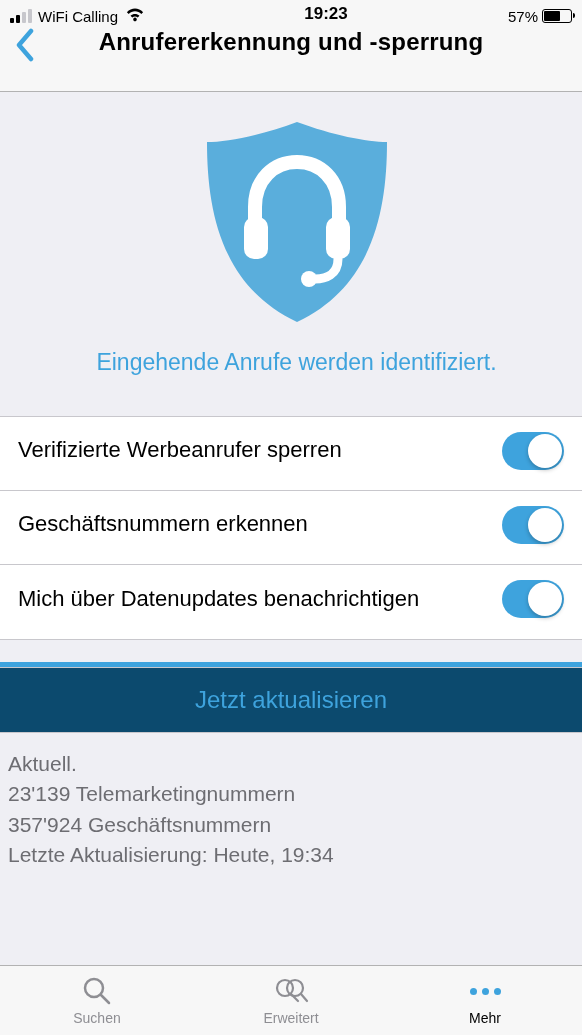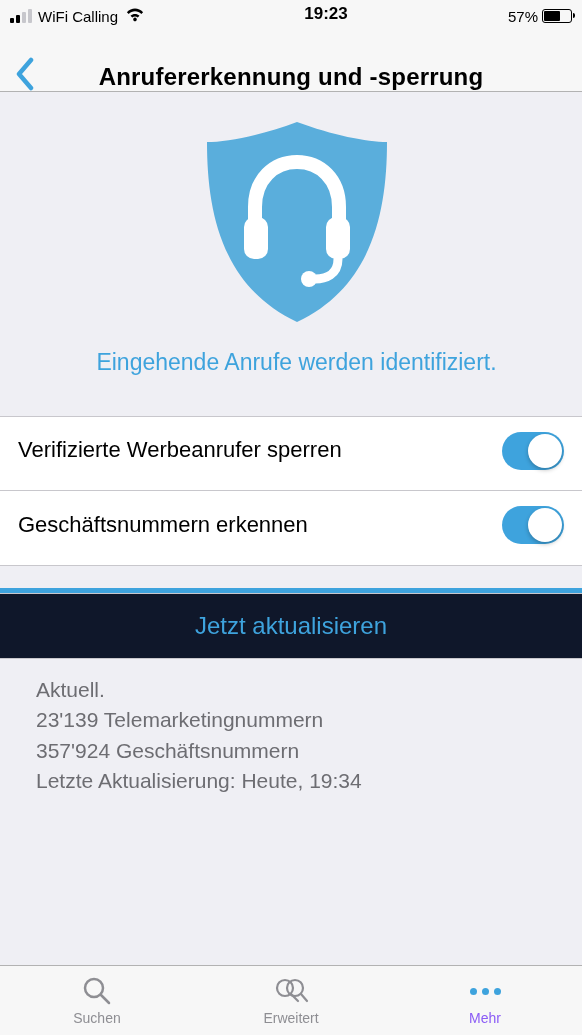--- a/index.html
+++ b/index.html
@@ -30,21 +30,21 @@
     .wifi-label { font-size: 15px; font-weight: 500; }
     .wifi-icon { display:inline-block; width: 20px; }
     .status-center { font-size: 17px; font-weight: 700; }
     .status-right { display: flex; align-items: center; gap: 4px; font-size: 15px; font-weight: 500; }
     .battery { width: 30px; height: 14px; border: 1.5px solid #000; border-radius: 3px; position: relative; }
     .battery::after { content:""; position:absolute; right:-4px; top:3px; width:2.5px; height:5px; background:#000; border-radius:0 2px 2px 0;}
     .battery-fill { position:absolute; left:1px; top:1px; bottom:1px; width:57%; background:#000; border-radius:1px;}
 
     .nav-header {
       display: flex;
-      align-items: flex-end;
+      align-items: flex-start;
       height: 64px;
       background: #f7f7f7;
       border-bottom: 1px solid #b2b2b2;
       position: relative;
     }
     .back-chevron { width: 50px; display:flex; align-items:center; justify-content:center; cursor:pointer; }
     .nav-title {
       flex: 1;
       text-align: center;
       font-size: 24px;
@@ -93,32 +93,32 @@
       width: 34px;
       height: 34px;
       background: #fff;
       border-radius: 50%;
       box-shadow: 0 2px 4px rgba(0,0,0,0.25);
     }
 
     .divider-heavy { height: 5px; background: #3ea3dd; margin-top: 22px; }
 
     .update-row {
-      background: #0f172a;
+      background: #0c4a6e;
       border-top: 1px solid #c8c7cc;
       border-bottom: 1px solid #c8c7cc;
       text-align: center;
       padding: 18px;
       font-size: 24px;
       color: #3ea3dd;
       cursor: pointer;
     }
 
     .status-block {
-      padding: 16px 36px;
+      padding: 16px 8px;
       color: #6d6d72;
       font-size: 21px;
       line-height: 1.45;
     }
 
     .tab-bar {
       position: absolute;
       bottom: 0; left: 0; right: 0;
       height: 70px;
       background: #f7f7f7;
@@ -129,21 +129,21 @@
       flex: 1;
       display: flex;
       flex-direction: column;
       align-items: center;
       justify-content: center;
       gap: 3px;
       cursor: pointer;
     }
     .tab-icon-wrap { height: 32px; display:flex; align-items:center; justify-content:center; }
     .tab-label { font-size: 14px; color: #8e8e93; }
-    .tab-item.active .tab-label { color: #8b5cf6; }
+    .tab-item.active .tab-label { color: #000000; }
     .more-dots { display:flex; gap:5px; }
     .more-dots span { width:7px; height:7px; border-radius:50%; background:#3ea3dd; }
   </style>
 </head>
 <body>
 
 <div class="status-bar">
   <div class="status-left">
     <div class="signal-bars">
       <span class="b1"></span>
@@ -198,20 +198,26 @@
     <div class="ios-switch">
         <div class="knob"></div>
       </div>
   </div>
   <div class="setting-row">
     <div class="setting-label">Geschäftsnummern erkennen</div>
     <div class="ios-switch">
         <div class="knob"></div>
       </div>
   </div>
+  <div class="setting-row">
+    <div class="setting-label">Mich über Datenupdates benachrichtigen</div>
+    <div class="ios-switch">
+        <div class="knob"></div>
+      </div>
+  </div>
 </div>
 
 <div class="divider-heavy"></div>
 
 <div class="update-row">Jetzt aktualisieren</div>
 
 <div class="status-block">
   <div>Aktuell.</div>
   <div>23'139 Telemarketingnummern</div>
   <div>357'924 Geschäftsnummern</div>

